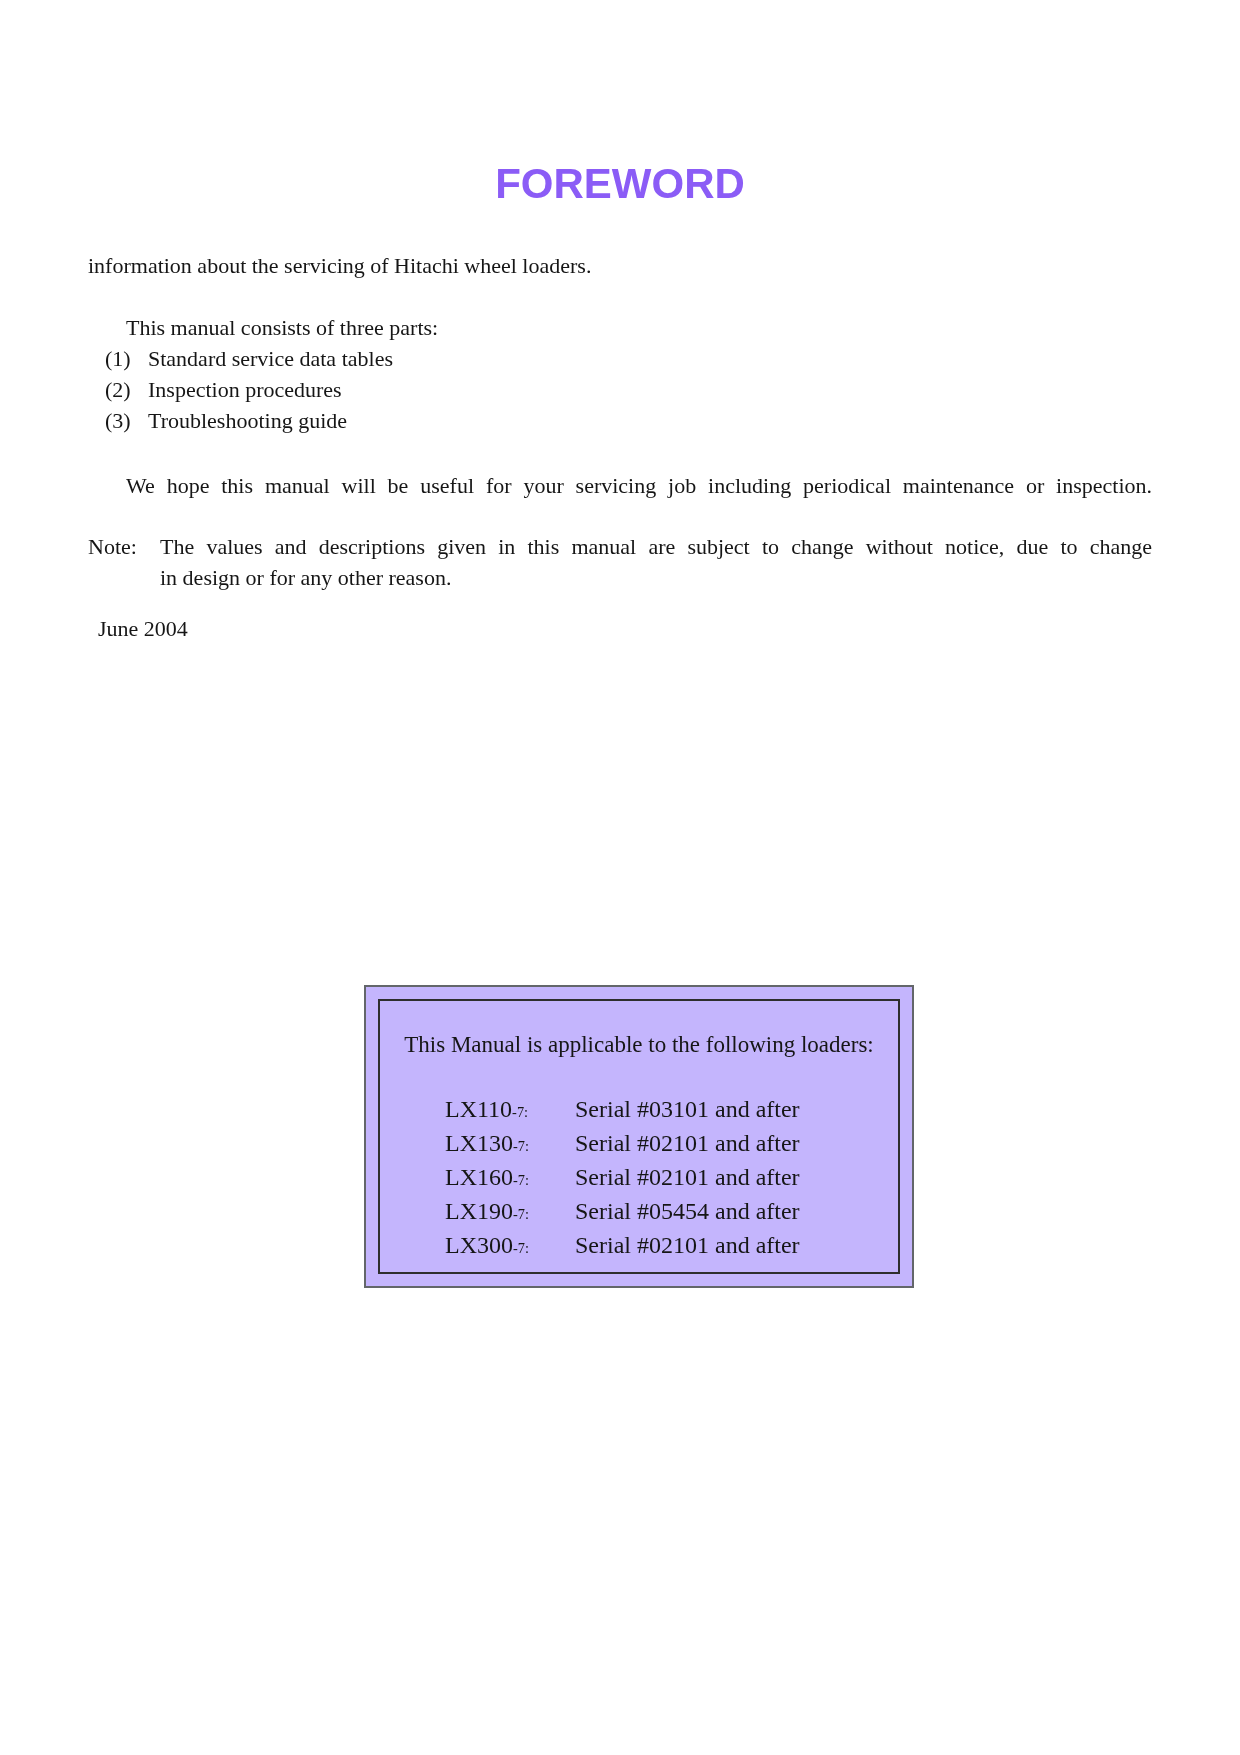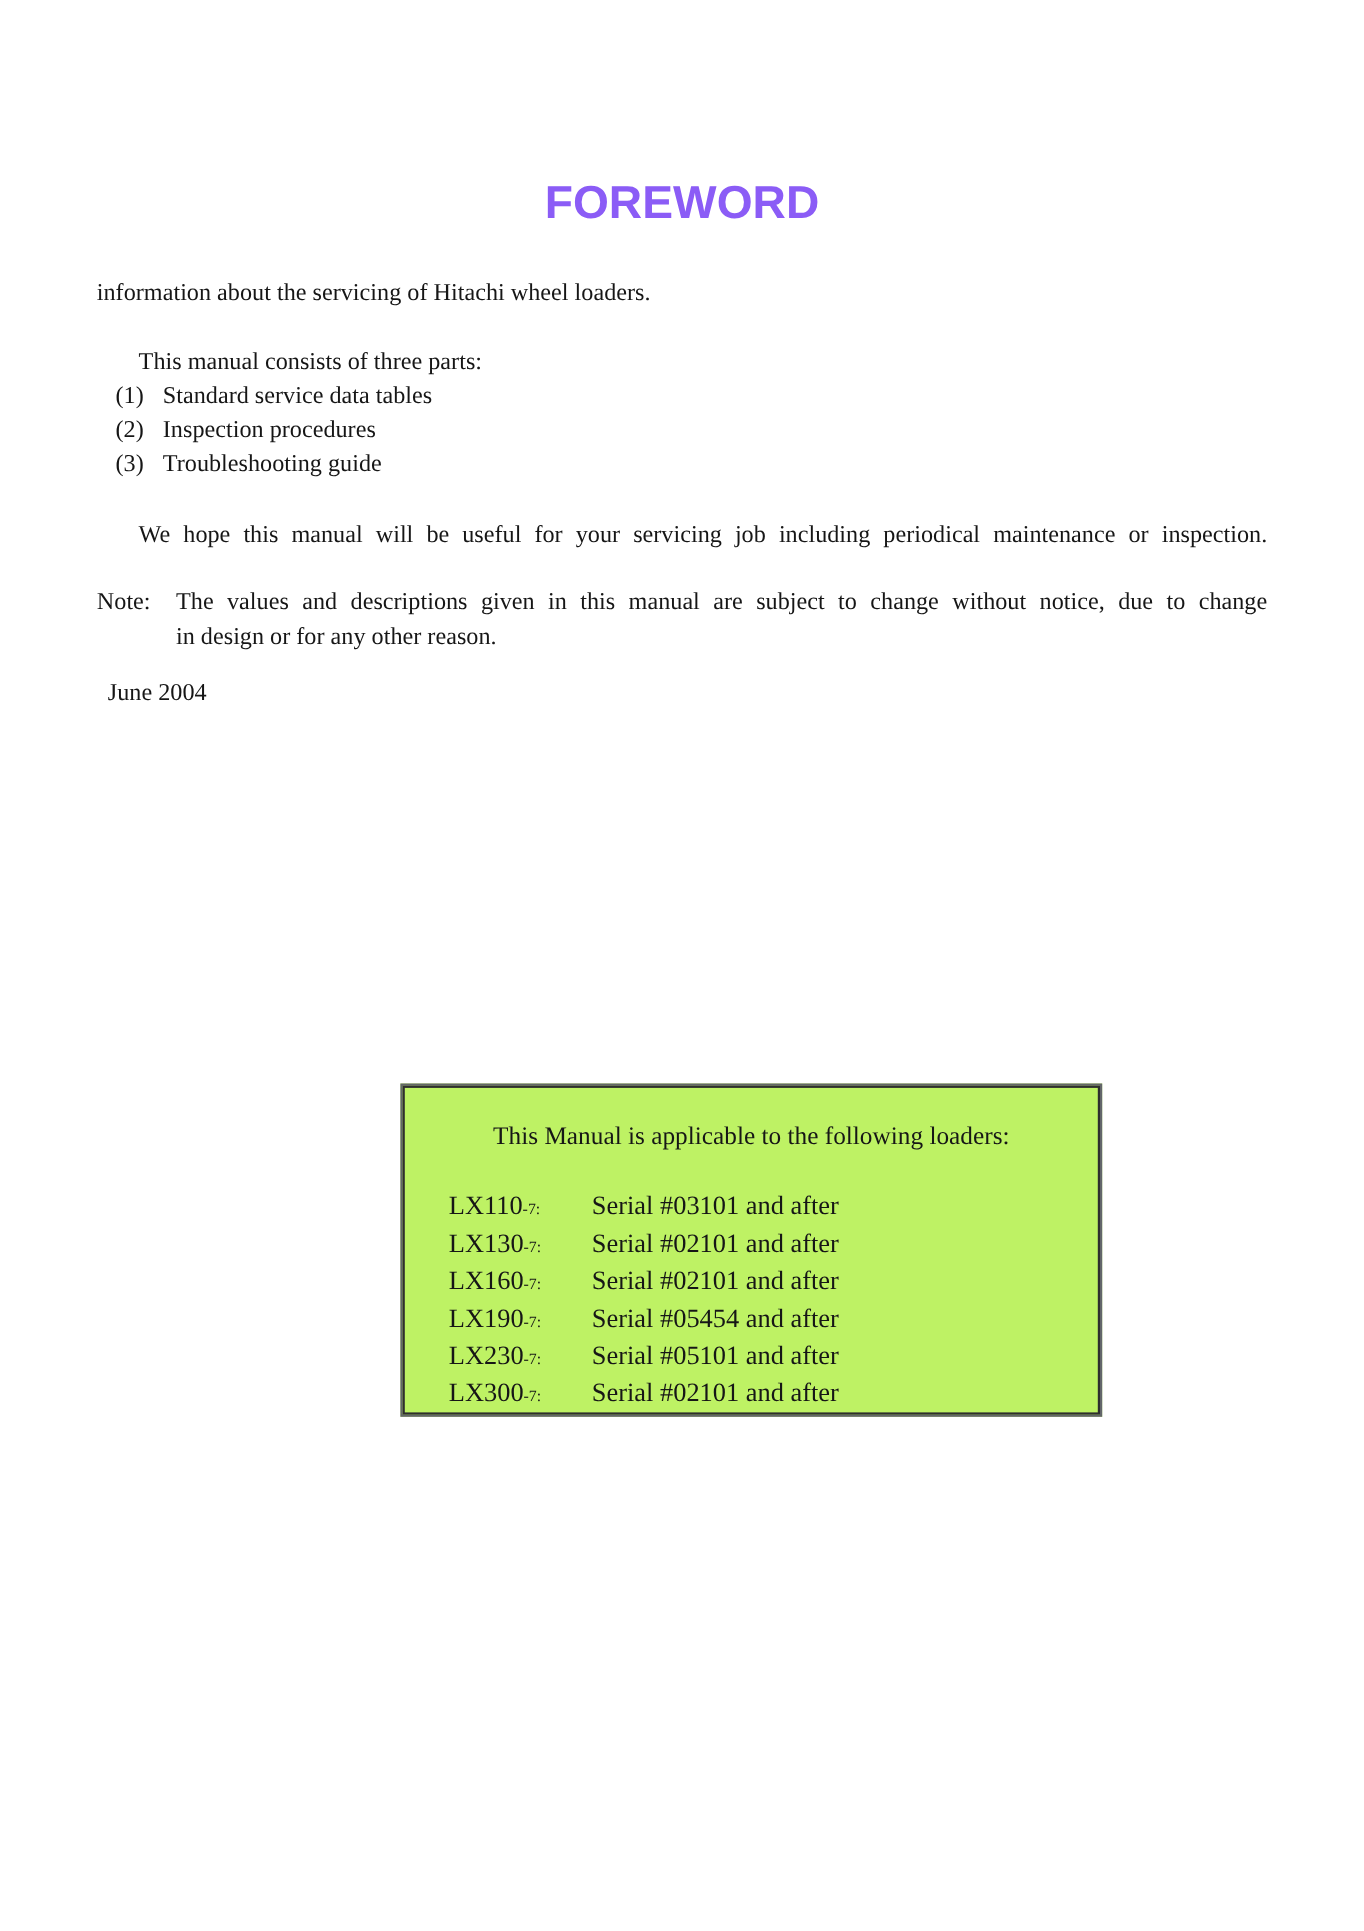--- a/index.html
+++ b/index.html
@@ -48,41 +48,41 @@
   .note-body { flex: 1 1 auto; }
   .note-line1 {
     display: block;
     text-align: justify;
     text-align-last: justify;
   }
   .note-line2 { display: block; }
   .date-line { margin-top: 20px; margin-left: 10px; }
   .applicability-box {
     margin: 341px 0 0 276px;
-    width: 638px;
+    width: 550px;
     height: 303px;
     box-sizing: border-box;
     border: 2px solid #63666a;
-    padding: 0;
-    background: #bef264;
+    padding: 12px;
+    background: #c4b5fd;
   }
   .applicability-inner {
     box-sizing: border-box;
     height: 100%;
     border: 2px solid #2e2e2e;
     padding-top: 28px;
   }
   .box-title {
     text-align: center;
     font-size: 23px;
     line-height: 31px;
   }
   .model-list {
     margin-top: 34px;
-    margin-left: 40px;
+    margin-left: 65px;
     font-size: 24px;
     line-height: 31px;
   }
   .model-cell { display: inline-block; width: 130px; }
   .model-suffix { font-size: 0.60em; }
 </style>
 </head>
 <body>
 
 <div class="page">
@@ -128,22 +128,19 @@
         <div class="model-row">
           <span class="model-cell"><span>LX130</span><span class="model-suffix">-7:</span></span><span>Serial #02101 and after</span>
         </div>
         <div class="model-row">
           <span class="model-cell"><span>LX160</span><span class="model-suffix">-7:</span></span><span>Serial #02101 and after</span>
         </div>
         <div class="model-row">
           <span class="model-cell"><span>LX190</span><span class="model-suffix">-7:</span></span><span>Serial #05454 and after</span>
         </div>
         <div class="model-row">
-          <span class="model-cell"><span>LX230</span><span class="model-suffix">-7:</span></span><span>Serial #05101 and after</span>
-        </div>
-        <div class="model-row">
           <span class="model-cell"><span>LX300</span><span class="model-suffix">-7:</span></span><span>Serial #02101 and after</span>
         </div>
       </div>
     </div>
   </div>
 
 </div>
 
 </body></html>

